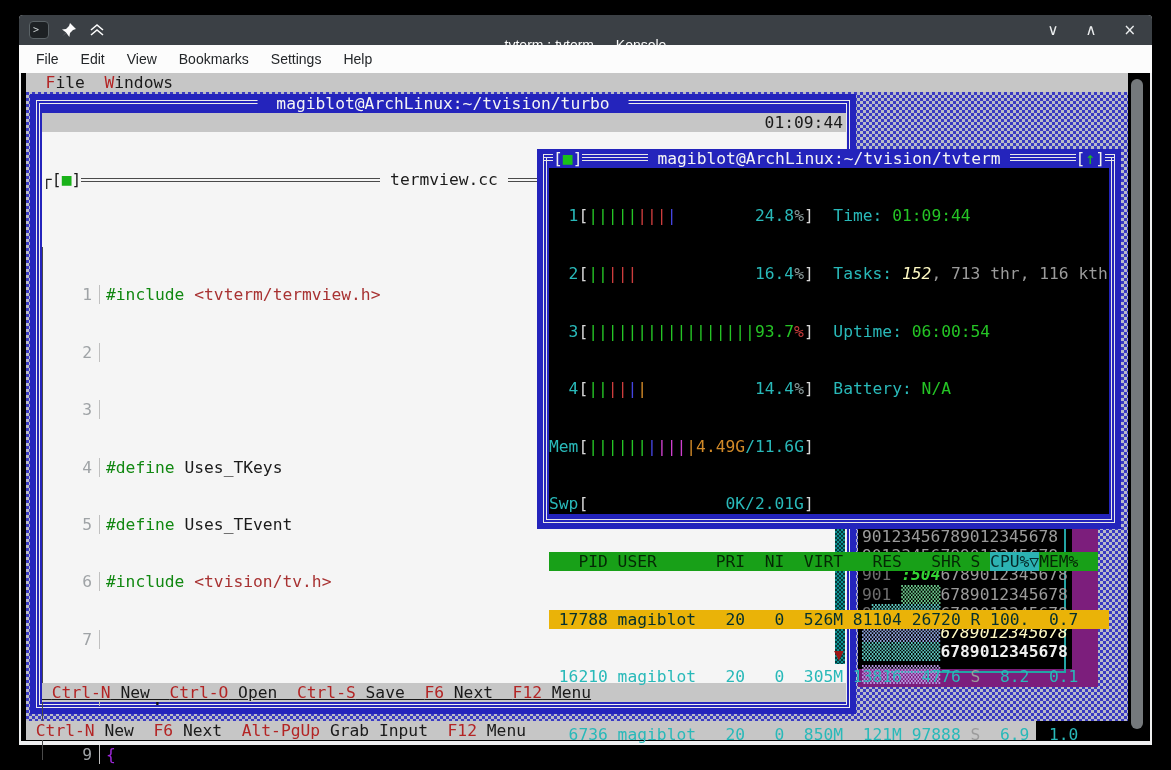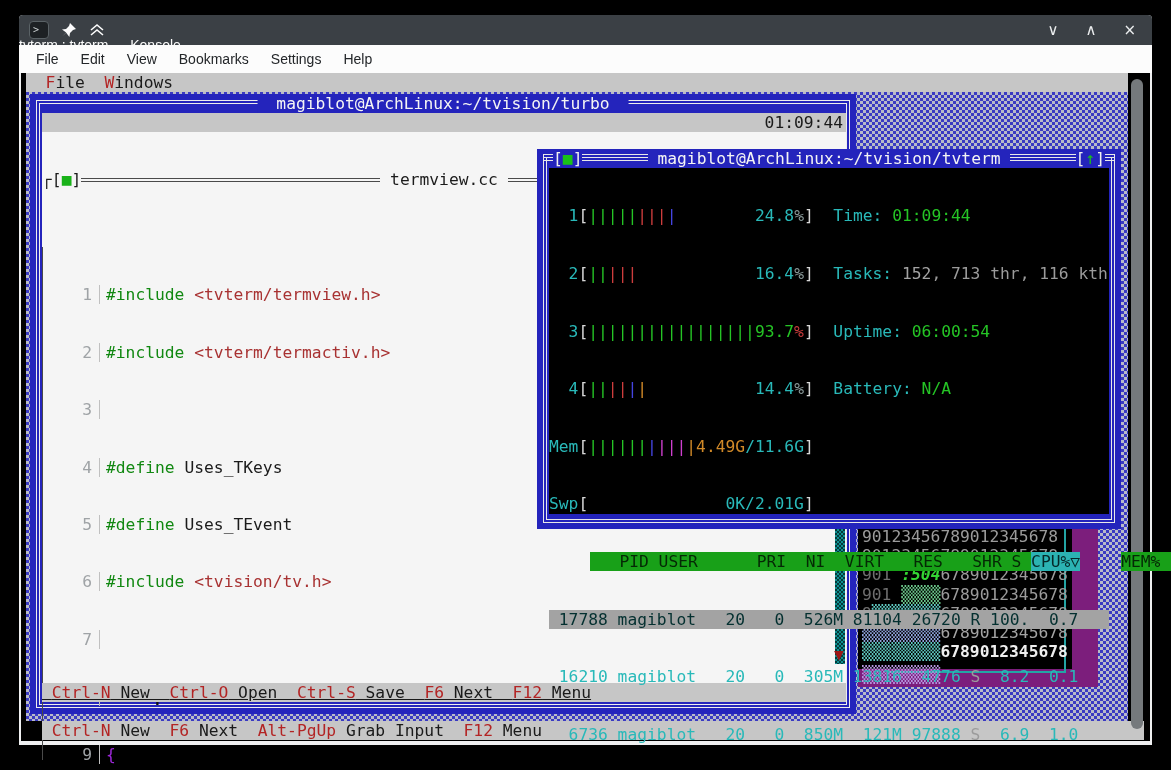--- a/index.html
+++ b/index.html
@@ -8,57 +8,57 @@
 
   
   .konsole { position:absolute; left:19px; top:15px; width:1133px; height:730px;
     background:#eff0f1; border-radius:4px 4px 0 0; }
   .titlebar { position:relative; height:30px; background:#3b4045; border-radius:4px 4px 0 0;
     display:flex; align-items:center; }
   .tb-left { display:flex; align-items:center; gap:12px; padding-left:10px; }
   .term-icon { width:20px; height:18px; background:#1d2124; border:1px solid #5a6266;
     border-radius:4px; color:#cdd2d4; font-family:"DejaVu Sans Mono",monospace;
     font-size:10px; line-height:16px; padding-left:3px; }
-  .tb-title { position:absolute; left:0; right:0; color:#fcfcfc;
+  .tb-title { position:absolute; left:0; right:0; text-align:center; color:#fcfcfc;
     font-size:14px; pointer-events:none;margin-top:30px; }
   .tb-btns { position:absolute; right:16px; top:0; height:30px; display:flex;
     align-items:center; gap:27px; color:#eceeef; font-size:15px;
     font-family:"DejaVu Sans", sans-serif; }
   .kmenubar { height:28px; background:#fcfcfc; display:flex; align-items:center;
     gap:22px; padding-left:17px; font-size:14px; color:#232629; }
 
   
   .term { position:absolute; left:2px; top:58px; width:1129px; height:668px; background:#000; }
   .screen { position:absolute; left:5px; top:0; width:1102px; height:667px; }
   .mono, .mono span { font-family:"DejaVu Sans Mono", monospace; font-size:16.3px;
     line-height:19.2px; white-space:pre; }
   .sbar { position:absolute; right:2px; top:0; width:20px; height:668px; }
   .sthumb { position:absolute; right:5px; top:6px; width:12px; height:650px;
     background:#75797c; border-radius:6px; }
 
   
   .tuibar { background:#c6c6c6; color:#1a1a1a; height:19px; }
   .menurow { position:absolute; left:0; top:0; width:1102px; }
-  .statusrow { position:absolute; left:16px; top:648px; width:1102px; }
+  .statusrow { position:absolute; left:0; top:648px; width:1010px; }
   .hot { color:#b32424; }
 
   
   .desktop { position:absolute; left:0; top:19px; width:1102px; height:629px;
     background-color:#3a3ac2;
     background-image:conic-gradient(#b8bac8 0 25%, transparent 0 50%, #b8bac8 0 75%, transparent 0);
     background-size:6px 6px; }
 
   
   .bgwin { position:absolute; left:832px; top:454px; width:240px; height:160px; background:#000;text-align:right; }
   .bgwin .prow { position:absolute; left:4px; height:19.2px; }
   .pstrip-r { position:absolute; right:0; top:0; width:26px; height:160px; background:#7c1e7c; }
   .pstrip-b { position:absolute; left:0; bottom:0; width:240px; height:18px; background:#7c1e7c; }
   .ptl-v { position:absolute; right:32px; top:0; width:2px; height:146px; background:#23a5a5; }
   .ptl-h { position:absolute; left:30px; right:34px; top:144px; height:2px; background:#23a5a5; }
-  .gy  { color:#9b9b9b; } .gy2 { color:#a3a3a3; } .whb { color:#efefef; font-weight:bold; }
+  .gy  { color:#9b9b9b; } .gy2 { color:#fef9c3;font-style:italic; } .whb { color:#efefef; font-weight:bold; }
   .dimg{ color:#6e6e6e;margin-top:33px; }
   .g504{ color:#34d634; font-weight:bold; font-style:italic; }
   .td { color:#5fc9c0; } .bd { color:#8fa3dc; } .gd { color:#6cc98b; } .pd { color:#b795e0; }
 
   
   .turbo { position:absolute; left:4px; top:21px; width:826px; height:620px; background:#2424bc; }
   .tframe { position:absolute; inset:6px; border:4px double #ededed; pointer-events:none; }
   .ttitle { position:absolute; top:0; left:50%; transform:translateX(-50%);
     background:#2424bc; padding:0 9px; color:#f4f4f4; z-index:2; }
   .tmenu { position:absolute; left:12px; top:19px; width:804px; }
@@ -98,22 +98,22 @@
   .hl.flex { flex:1; } .hl.w10 { width:10px; }
   .hbr { color:#f0f0f0; background:#2424bc; }
   .hclose, .hzoom { color:#19c219; background:#2424bc; }
   .htext { color:#f4f4f4; background:#2424bc;text-align:center; }
   .hbody { position:absolute; left:12px; top:19px; width:560px; height:346px;
     background:#000; color:#c8c8c8; }
   .hrow { height:19.2px; }
   .c  { color:#29b9b9; } .gn { color:#25c425; } .rd { color:#cd3d3d; }
   .bb { color:#4444e0; } .mg { color:#cf3fcf; } .or { color:#d28a28; }
   .wh { color:#d8d8d8; } .pct { color:#8a9a9a; }
-  .hd { background:#18a018; color:#052805;margin-left:41px; } .hds { background:#2cb3b3; color:#052828; }
-  .selrow { background:#a3a3a3; color:#043030; }
+  .hd { background:#18a018; color:#052805; } .hds { background:#2cb3b3; color:#052828; }
+  .selrow { background:#eab308; color:#043030; }
 </style>
 </head>
 <body>
 
 <div class="konsole">
   <div class="titlebar">
     <div class="tb-left">
       <div class="term-icon">&gt;</div>
       <svg width="16" height="16" viewBox="0 0 16 16">
         <path d="M9 1 L15 7 L12 8 L9 11 L8.4 15 L5.2 10.8 L1 14.6 L5.2 10.4 L1 7.6 L5 7 L8 4 Z" fill="#fcfcfc"></path>
@@ -175,21 +175,21 @@
             <span class="ebr">[</span><span class="eclose">■</span><span class="ebr">]</span>
             <span class="dl flex"></span>
             <span class="etitle"> termview.cc </span>
             <span class="dl flex"></span>
             <span class="ebr">[</span><span class="ezoom">↕</span><span class="ebr">]</span>
             <span class="ebr">┐</span>
           </div>
 
           <div class="ebody">
             <div class="cl"><span class="ln">1</span><span class="ct"><span class="kg">#include </span><span class="ks">&lt;tvterm/termview.h&gt;</span></span></div>
-            <div class="cl"><span class="ln">2</span><span class="ct"><span class="kg">#include </span><span class="ks">&lt;tvterm/termactiv.h&gt;</span></span></div>
+            <div class="cl"><span class="ln">2</span></div>
             <div class="cl"><span class="ln">3</span><span class="ct"></span></div>
             <div class="cl"><span class="ln">4</span><span class="ct"><span class="kg">#define </span><span>Uses_TKeys</span></span></div>
             <div class="cl"><span class="ln">5</span><span class="ct"><span class="kg">#define </span><span>Uses_TEvent</span></span></div>
             <div class="cl"><span class="ln">6</span><span class="ct"><span class="kg">#include </span><span class="ks">&lt;tvision/tv.h&gt;</span></span></div>
             <div class="cl"><span class="ln">7</span><span class="ct"></span></div>
             <div class="cl"><span class="ln">8</span><span class="ct"><span class="kbold">namespace</span><span> tvterm</span></span></div>
             <div class="cl"><span class="ln">9</span><span class="ct"><span class="pp">{</span></span></div>
             
             
             

